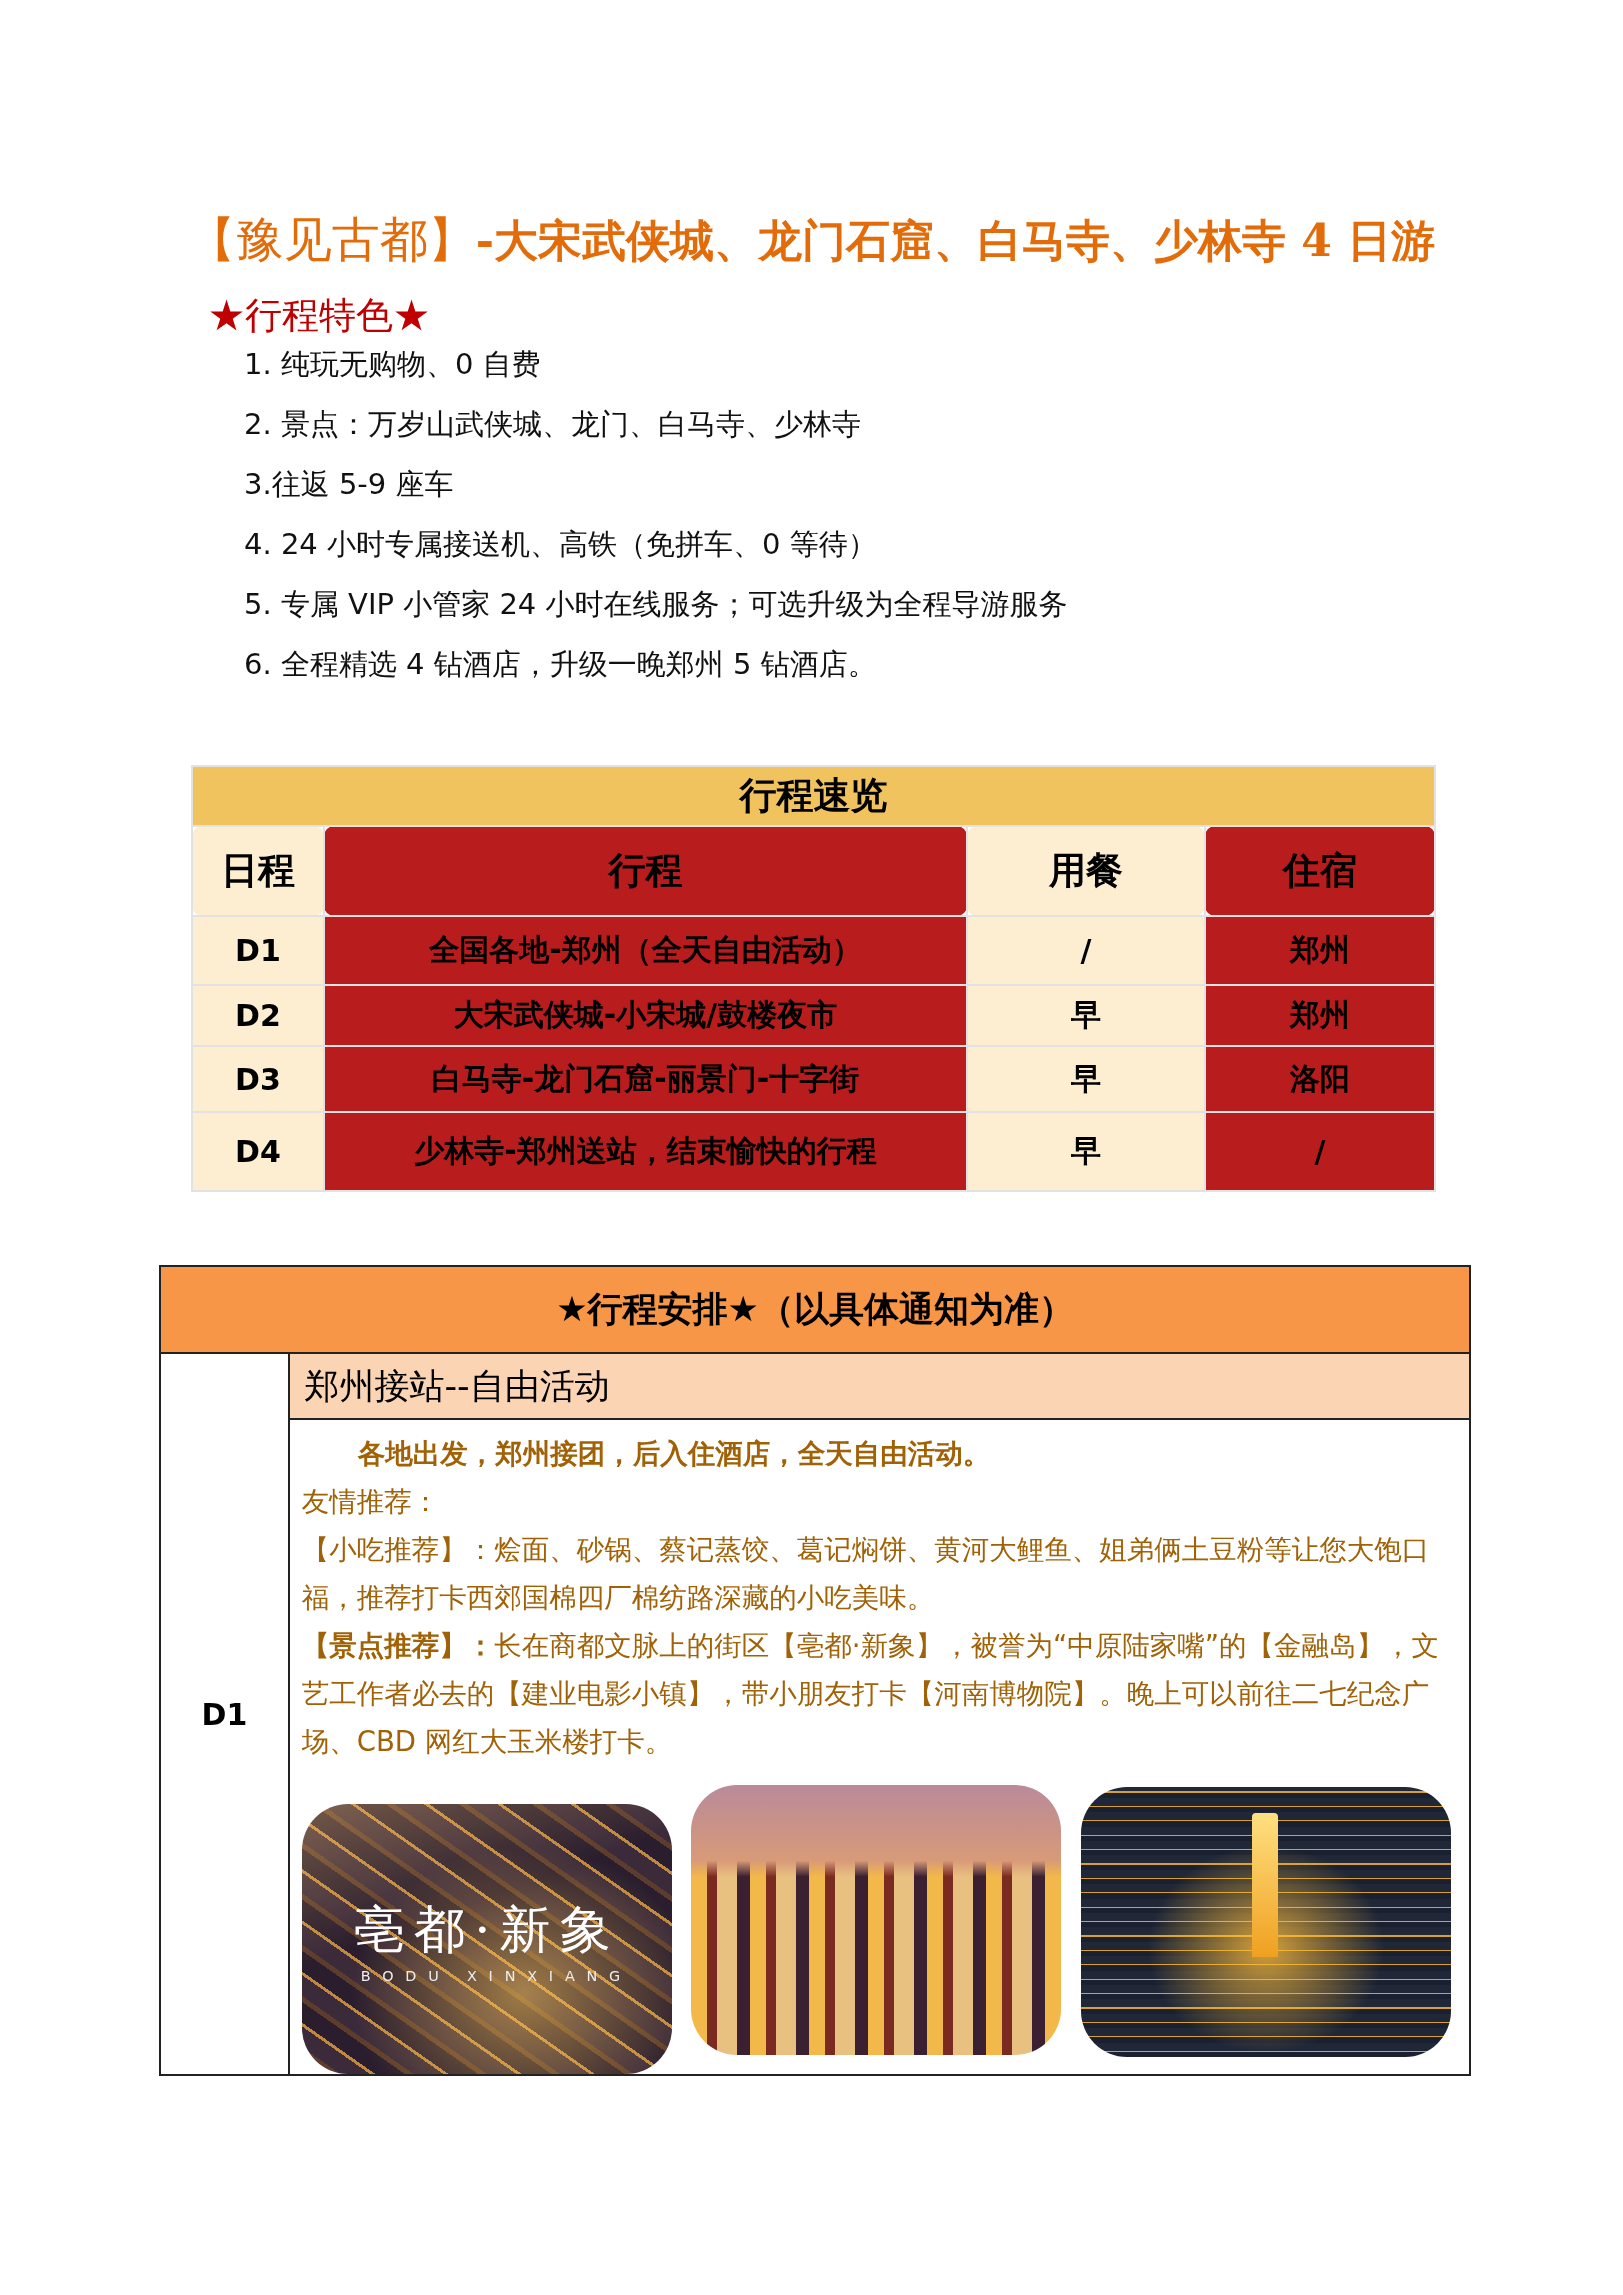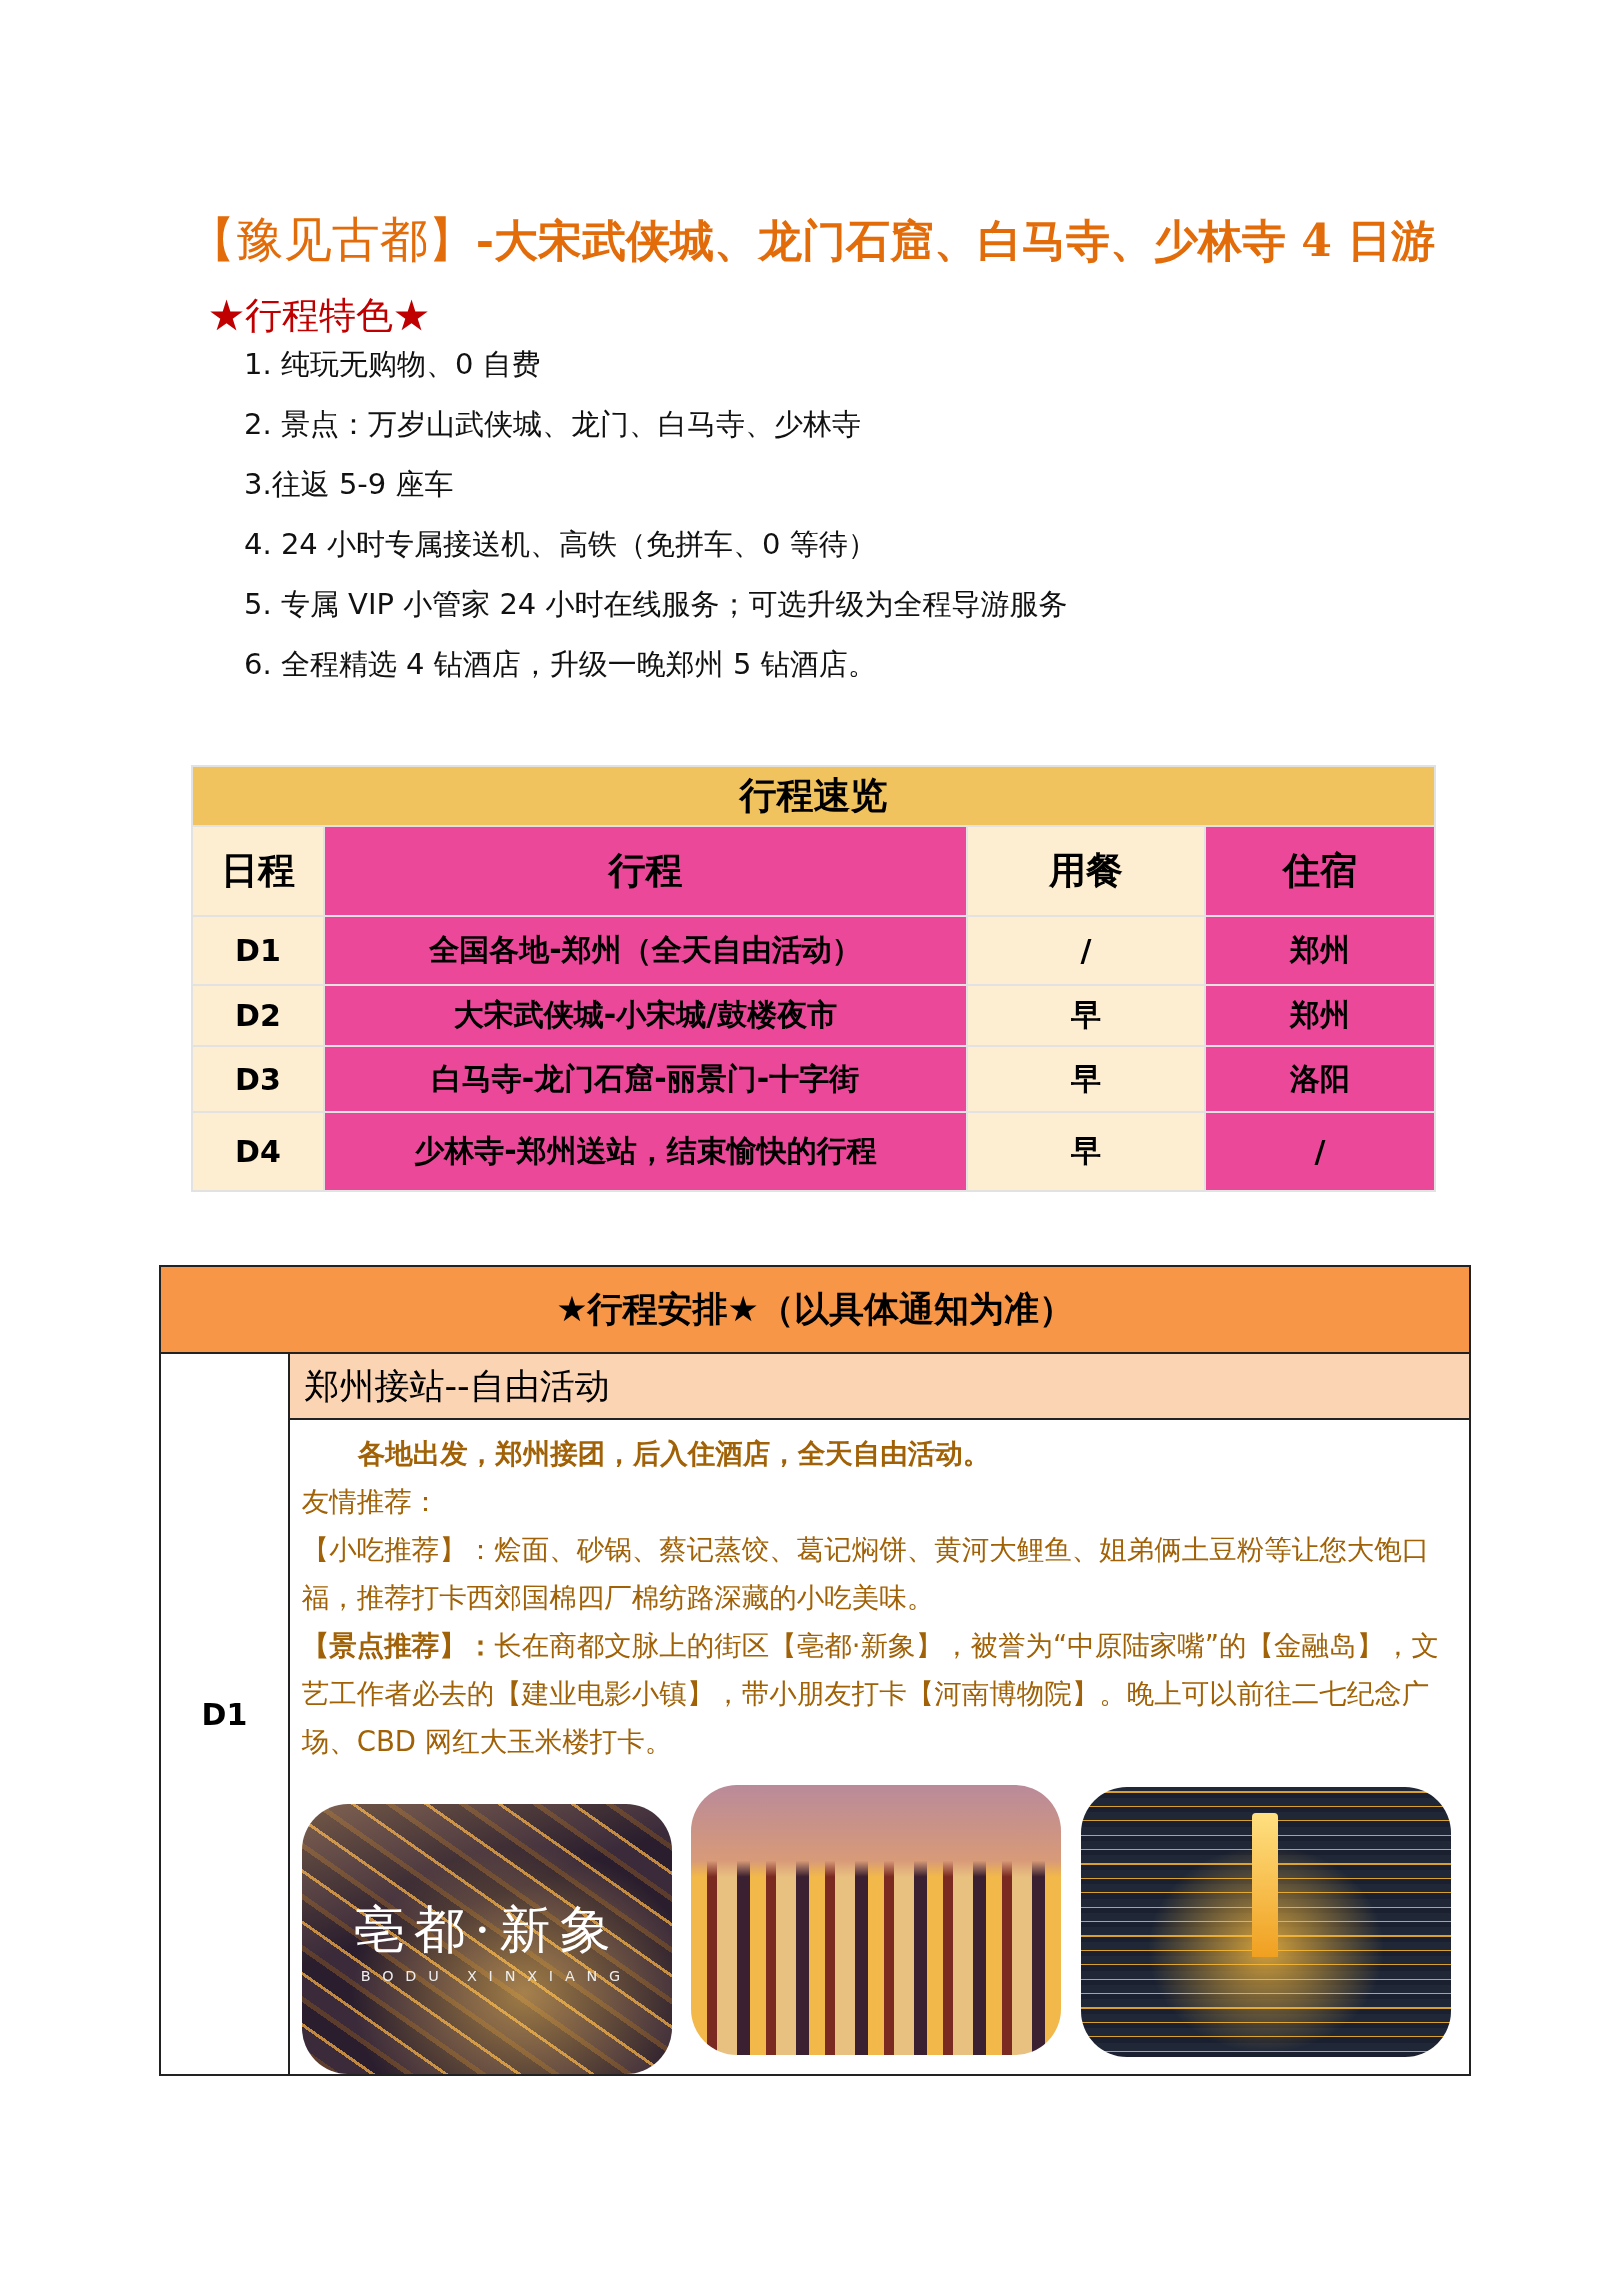--- a/index.html
+++ b/index.html
@@ -12,28 +12,28 @@
 
   .feature-heading { position: absolute; left: 208px; top: 291px; font-size: 37px; color: #c00000; font-family: "DejaVu Serif", "Liberation Serif", serif; }
 
   .features { position: absolute; left: 200px; top: 342px; list-style: none; margin-left: 44px; }
   .features li { font-size: 29px; height: 60px; line-height: 45px; white-space: nowrap; color: #111; }
 
   
   .overview { position: absolute; left: 191px; top: 765px; width: 1244px; border-collapse: collapse; table-layout: fixed; }
   .overview td, .overview th { border: 2.6px solid #e2e2e2; text-align: center; font-weight: bold; }
   .overview .ov-head { background: #f1c35e; height: 60px; font-size: 37px; }
-  .overview .col-head th { height: 90px; font-size: 37px; }
+  .overview .col-head th { height: 90px; font-size: 37px; border-radius: 10px; }
   .overview .row td { font-size: 30px; }
   .overview .row.r1 td { height: 69px; }
   .overview .row.r2 td { height: 61px; }
   .overview .row.r3 td { height: 66px; }
   .overview .row.r4 td { height: 79px; }
   .shade { background: #fdeed1; }
-  .white { background: #ec4899; }
+  .white { background: #b91c1c; }
   .overview .day { font-size: 29px; }
 
   
   .schedule { position: absolute; left: 159px; top: 1265px; width: 1310px; border-collapse: collapse; table-layout: fixed; }
   .schedule td { border: 2px solid #222; vertical-align: middle; }
   .schedule .sch-head { background: #f79646; height: 87px; text-align: center; font-size: 35px; font-weight: bold; }
   .schedule .day-cell { width: 129px; text-align: center; font-size: 30px; font-weight: bold; background: #fff; }
   .schedule .day-title { background: #fbd4b4; height: 66px; font-size: 35px; padding-left: 14.4px; font-family: "DejaVu Sans", sans-serif; }
   .schedule .body { padding: 9.2px 9.2px 0 11.8px; vertical-align: top; height: 656px; }
   .body p { font-size: 27.5px; line-height: 48px; color: #a16207; }

